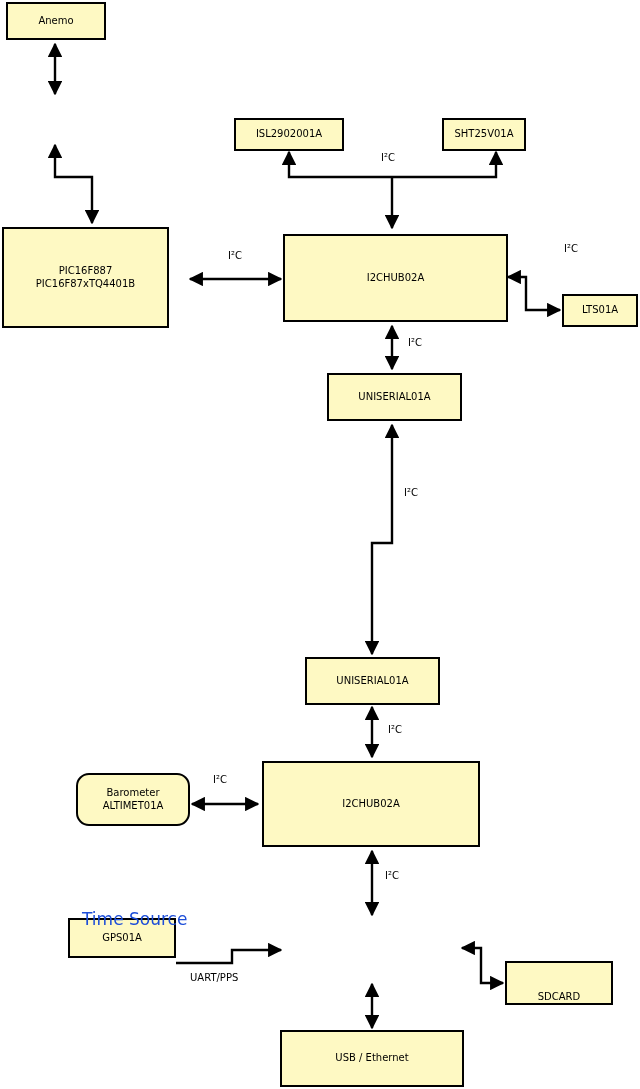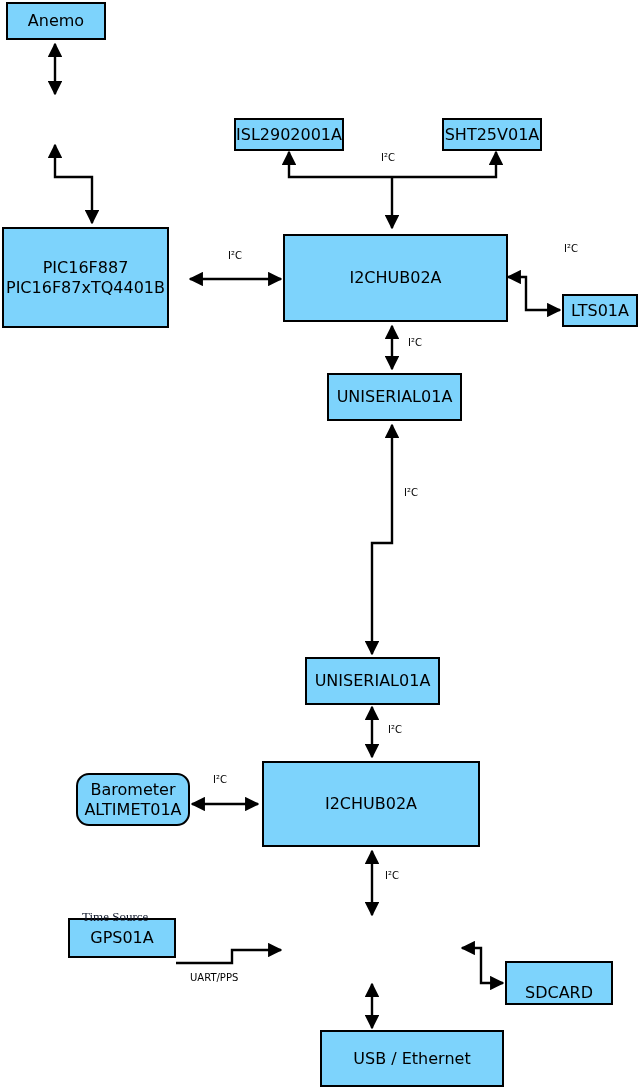--- a/index.html
+++ b/index.html
@@ -21,48 +21,47 @@
     left: 0;
     top: 0;
     width: 640px;
     height: 1089px;
     pointer-events: none;
   }
   .node {
     position: absolute;
     box-sizing: border-box;
     border: 2px solid #000000;
-    background: #7dd3fc;
+    background: #fef9c3;
     display: flex;
     align-items: center;
     justify-content: center;
     text-align: center;
     color: #000000;
-    font-size: 16px;
+    font-size: 10px;
     line-height: 1.25;
     z-index: 2;
   }
   .node .lines {
     display: block;
     white-space: pre-line;
   }
   .edge-label {
     position: absolute;
     color: #000000;
     font-size: 10px;
     white-space: nowrap;
     z-index: 3;
   }
   .free-label {
     position: absolute;
-    color: #0f172a;
-    font-size: 13px;
+    color: #1d4ed8;
+    font-size: 17px;
     white-space: nowrap;
     z-index: 3;
-    font-family: Liberation Serif, serif;
   }
 </style>
 </head>
 <body>
 
 <div id="canvas">
 
   <svg id="wires" viewBox="0 0 640 1089" width="640" height="1089" xmlns="http://www.w3.org/2000/svg">
     <defs>
       <marker id="ah" viewBox="0 0 10 10" refX="9" refY="5" markerWidth="6" markerHeight="6" orient="auto-start-reverse">
@@ -108,21 +107,21 @@
 
   <div class="node" style="left:2px; top:227px; width:167px; height:101px;">
     <span class="lines">PIC16F887
 PIC16F87xTQ4401B</span>
   </div>
 
   <div class="node" style="left:234px; top:118px; width:110px; height:33px;">
     <span class="lines">ISL2902001A</span>
   </div>
 
-  <div class="node" style="left:442px; top:118px; width:100px; height:33px;">
+  <div class="node" style="left:442px; top:118px; width:84px; height:33px;">
     <span class="lines">SHT25V01A</span>
   </div>
 
   <div class="node" style="left:283px; top:234px; width:225px; height:88px;">
     <span class="lines">I2CHUB02A</span>
   </div>
 
   <div class="node" style="left:562px; top:294px; width:76px; height:33px;justify-content:center;">
     <span class="lines">LTS01A</span>
   </div>
@@ -146,21 +145,21 @@
 
   <div class="node" style="left:68px; top:918px; width:108px; height:40px;">
     <span class="lines">GPS01A</span>
   </div>
 
 
   <div class="node" style="left:505px; top:961px; width:108px; height:44px;align-items:flex-end;">
     <span class="lines">SDCARD</span>
   </div>
 
-  <div class="node" style="left:280px; top:1030px; width:184px; height:57px;margin-left:40px;">
+  <div class="node" style="left:280px; top:1030px; width:184px; height:57px;">
     <span class="lines">USB / Ethernet</span>
   </div>
 
   <div class="edge-label" style="left:228px; top:250px;">I²C</div>
 
   <div class="edge-label" style="left:381px; top:152px;">I²C</div>
 
   <div class="edge-label" style="left:564px; top:243px;">I²C</div>
 
   <div class="edge-label" style="left:408px; top:337px;">I²C</div>

